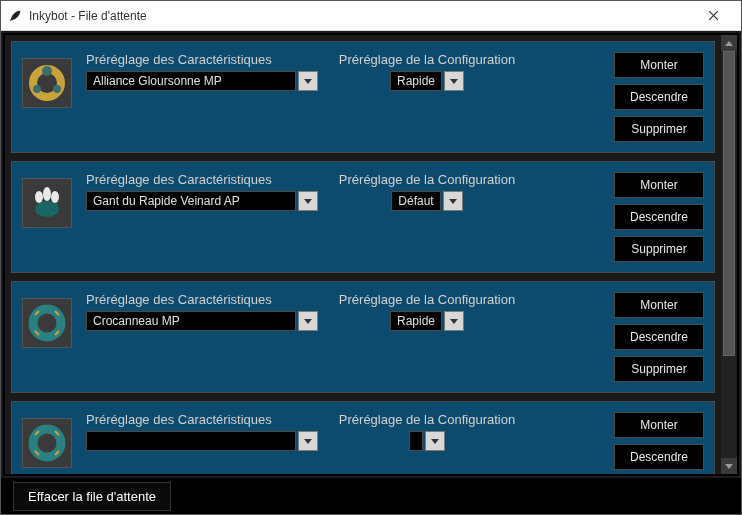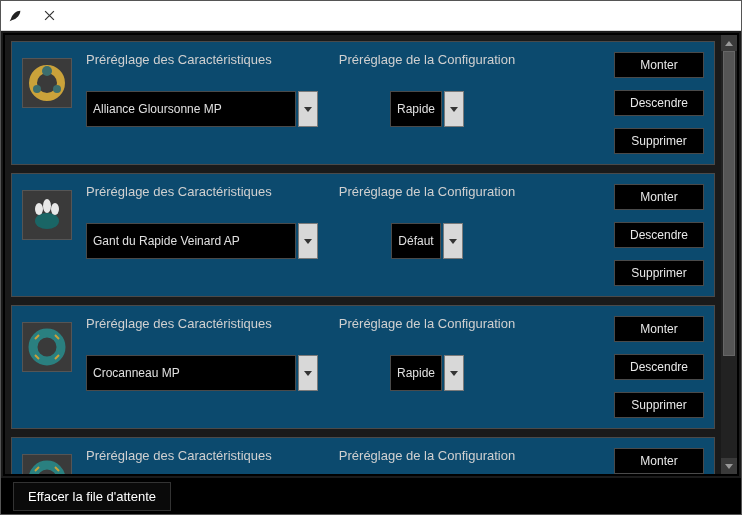--- a/index.html
+++ b/index.html
@@ -121,22 +121,21 @@
   .col-char { width: 232px; }
   .col-conf { width: 182px; align-items: center; }
 
   .label {
     color: #d0d0d0;
     font-size: 13px;
     white-space: nowrap;
   }
   .select {
     display: flex;
-    height: 36px;
-    margin-top: 20px;
+    height: 20px;
   }
   .select-box {
     flex: 1;
     background: #000;
     border: 1px solid #4a4a4a;
     color: #e0e0e0;
     font-size: 12px;
     padding: 0 6px;
     display: flex;
     align-items: center;
@@ -149,21 +148,21 @@
     border: 1px solid #7a7a7a;
     display: flex; align-items: center; justify-content: center;
     margin-left: 2px;
     cursor: pointer;
   }
   .select-btn svg { width: 8px; height: 5px; }
 
   .actions {
     display: flex;
     flex-direction: column;
-    gap: 12px;
+    gap: 6px;
     width: 90px;
     flex-shrink: 0;
   }
   .btn {
     height: 26px;
     background: #000;
     border: 1px solid #4a4a4a;
     color: #e8e8e8;
     font-size: 12px;
     display: flex;
@@ -194,20 +193,21 @@
 <body>
 
 <div class="window">
 
   <div class="titlebar">
     <span class="app-icon">
       <svg viewBox="0 0 24 24">
           <path d="M20 4c-6 0-12 5-14 12l-2 4 4-2c7-2 12-8 12-14z" fill="#222"></path>
         </svg>
     </span>
+    <span class="titlebar-title">Inkybot - File d'attente</span>
     <span class="close-btn">
       <svg viewBox="0 0 10 10">
           <path d="M1 1l8 8M9 1l-8 8" stroke="#333" stroke-width="1.1" fill="none"></path>
         </svg>
     </span>
   </div>
 
   <div class="body">
     <div class="scroll-area" id="scroll-area">
 

